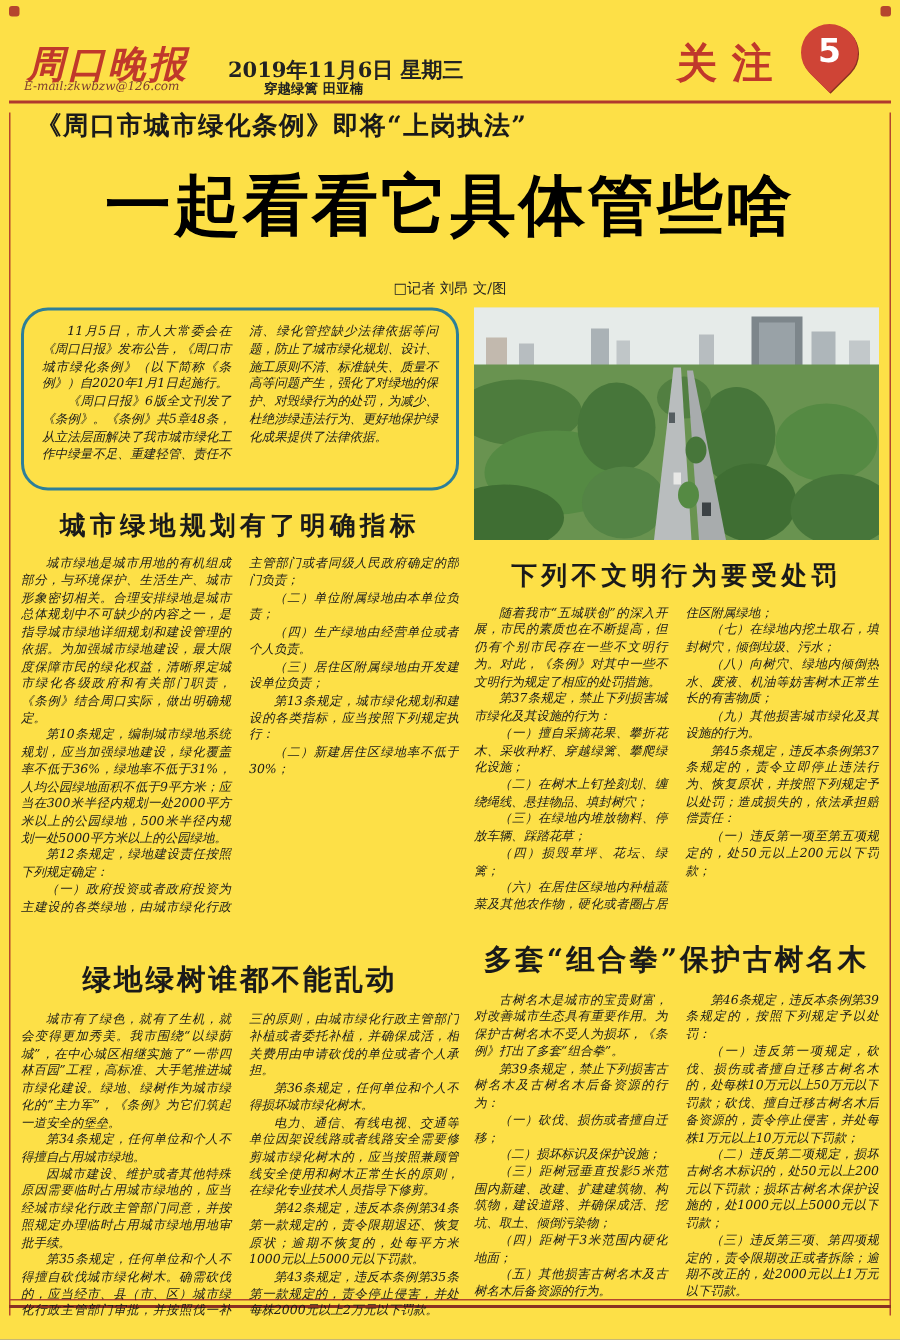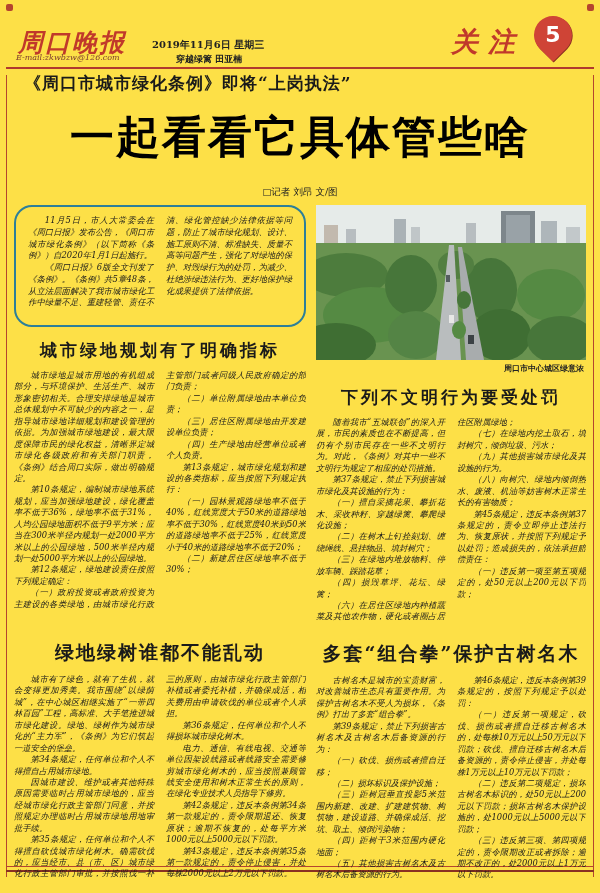--- a/index.html
+++ b/index.html
@@ -10,24 +10,24 @@
   .rule-top{position:absolute;left:6px;right:6px;top:67px;height:2px;background:#b03a2e;}
   .frame-left{position:absolute;left:6px;top:75px;bottom:16px;width:1px;background:#b5452e;}
   .frame-right{position:absolute;right:6px;top:75px;bottom:16px;width:1px;background:#b5452e;}
   .rule-bottom{position:absolute;left:6px;right:6px;top:866px;height:3px;
                border-top:1px solid #b5452e;border-bottom:2px solid #8a3122;}
   
   .masthead{position:absolute;left:0;top:0;width:100%;height:67px;}
   .logo{position:absolute;left:18px;top:26px;font-size:25px;font-weight:bold;font-style:italic;
         color:#c0392b;letter-spacing:2px;white-space:nowrap;}
   .email{position:absolute;left:16px;top:53px;font-size:8px;color:#7a3b30;font-style:italic;}
-  .dateline{position:absolute;left:152px;top:38px;font-size:10px;font-weight:bold;color:#222;}
+  .dateline{position:absolute;left:152px;top:38px;font-size:14px;font-weight:bold;color:#222;}
   .editorline{position:absolute;left:176px;top:53px;font-size:9px;font-weight:bold;color:#222;}
   .section-label{position:absolute;right:75px;top:24px;font-size:27px;font-weight:bold;
-                 font-style:italic;color:#c0392b;letter-spacing:10px;}
+                 color:#c0392b;letter-spacing:10px;}
   .page-pin{position:absolute;right:28px;top:16px;width:38px;height:38px;background:#cf4436;
             border-radius:50% 50% 50% 0;transform:rotate(-45deg);box-shadow:0 1px 0 #8a3122;}
   .page-pin span{display:block;transform:rotate(45deg);color:#fff;font-size:22px;font-weight:bold;
                  text-align:center;line-height:38px;font-family:"DejaVu Sans",sans-serif;}
   
   .kicker{position:absolute;left:24px;top:72px;font-size:17px;font-weight:bold;letter-spacing:1px;}
   .main-title{position:absolute;left:0;top:108px;width:100%;text-align:center;font-size:44px;
               font-weight:900;letter-spacing:2px;color:#000;}
   .byline{position:absolute;left:0;top:186px;width:100%;text-align:center;font-size:9.5px;color:#222;}
   
@@ -91,24 +91,23 @@
         </div>
 
       <div class="sec">
         <h2 class="sec-title">城市绿地规划有了明确指标</h2>
         <div class="sec-body" id="s1-body">
             <p>城市绿地是城市用地的有机组成部分，与环境保护、生活生产、城市形象密切相关。合理安排绿地是城市总体规划中不可缺少的内容之一，是指导城市绿地详细规划和建设管理的依据。为加强城市绿地建设，最大限度保障市民的绿化权益，清晰界定城市绿化各级政府和有关部门职责，《条例》结合周口实际，做出明确规定。</p>
             <p>第10条规定，编制城市绿地系统规划，应当加强绿地建设，绿化覆盖率不低于36%，绿地率不低于31%，人均公园绿地面积不低于9平方米；应当在300米半径内规划一处2000平方米以上的公园绿地，500米半径内规划一处5000平方米以上的公园绿地。</p>
             <p>第12条规定，绿地建设责任按照下列规定确定：</p>
             <p>（一）政府投资或者政府投资为主建设的各类绿地，由城市绿化行政主管部门或者同级人民政府确定的部门负责；</p>
             <p>（二）单位附属绿地由本单位负责；</p>
+            <p>（四）生产绿地由经营单位或者个人负责。</p>
             <p>（三）居住区附属绿地由开发建设单位负责；</p>
-            <p>（四）生产绿地由经营单位或者个人负责。</p>
             <p>第13条规定，城市绿化规划和建设的各类指标，应当按照下列规定执行：</p>
-            <p>（一）园林景观路绿地率不低于40%，红线宽度大于50米的道路绿地率不低于30%，红线宽度40米到50米的道路绿地率不低于25%，红线宽度小于40米的道路绿地率不低于20%；</p>
             <p>（二）新建居住区绿地率不低于30%；</p>
           </div>
       </div>
 
       <div class="sec">
         <h2 class="sec-title kai">绿地绿树谁都不能乱动</h2>
         <div class="sec-body" id="s2-body">
             <p>城市有了绿色，就有了生机，就会变得更加秀美。我市围绕“以绿荫城”，在中心城区相继实施了“一带四林百园”工程，高标准、大手笔推进城市绿化建设。绿地、绿树作为城市绿化的“主力军”，《条例》为它们筑起一道安全的堡垒。</p>
             <p>第34条规定，任何单位和个人不得擅自占用城市绿地。</p>
             <p>因城市建设、维护或者其他特殊原因需要临时占用城市绿地的，应当经城市绿化行政主管部门同意，并按照规定办理临时占用城市绿地用地审批手续。</p>
@@ -146,36 +145,35 @@
           <ellipse cx="245" cy="135" rx="34" ry="24" fill="#47763a"></ellipse>
           <ellipse cx="140" cy="60" rx="18" ry="14" fill="#527f41"></ellipse>
           <polygon points="120,155 145,155 138,40 133,40" fill="#b9bdbe"></polygon>
           <polygon points="150,155 168,155 146,42 142,42" fill="#a8acad"></polygon>
           <rect x="130" y="70" width="4" height="7" fill="#555d60"></rect>
           <rect x="133" y="110" width="5" height="8" fill="#e8e8e6"></rect>
           <rect x="152" y="130" width="6" height="9" fill="#3c4245"></rect>
           <ellipse cx="148" cy="95" rx="7" ry="9" fill="#47763a"></ellipse>
           <ellipse cx="143" cy="125" rx="7" ry="9" fill="#558a43"></ellipse>
         </svg>
-        <div class="caption">周口市中心城区绿意浓</div>
       </div>
 
       <div class="sec">
         <h2 class="sec-title">下列不文明行为要受处罚</h2>
         <div class="sec-body" id="s3-body">
             <p>随着我市“五城联创”的深入开展，市民的素质也在不断提高，但仍有个别市民存在一些不文明行为。对此，《条例》对其中一些不文明行为规定了相应的处罚措施。</p>
             <p>第37条规定，禁止下列损害城市绿化及其设施的行为：</p>
             <p>（一）擅自采摘花果、攀折花木、采收种籽、穿越绿篱、攀爬绿化设施；</p>
             <p>（二）在树木上钉拴刻划、缠绕绳线、悬挂物品、填封树穴；</p>
             <p>（三）在绿地内堆放物料、停放车辆、踩踏花草；</p>
             <p>（四）损毁草坪、花坛、绿篱；</p>
             <p>（六）在居住区绿地内种植蔬菜及其他农作物，硬化或者圈占居住区附属绿地；</p>
             <p>（七）在绿地内挖土取石，填封树穴，倾倒垃圾、污水；</p>
+            <p>（八）向树穴、绿地内倾倒热水、废液、机油等妨害树木正常生长的有害物质；</p>
             <p>（九）其他损害城市绿化及其设施的行为。</p>
-            <p>（八）向树穴、绿地内倾倒热水、废液、机油等妨害树木正常生长的有害物质；</p>
             <p>第45条规定，违反本条例第37条规定的，责令立即停止违法行为、恢复原状，并按照下列规定予以处罚；造成损失的，依法承担赔偿责任：</p>
             <p>（一）违反第一项至第五项规定的，处50元以上200元以下罚款；</p>
           </div>
       </div>
 
       <div class="sec">
         <h2 class="sec-title kai">多套“组合拳”保护古树名木</h2>
         <div class="sec-body" id="s4-body">
             <p>古树名木是城市的宝贵财富，对改善城市生态具有重要作用。为保护古树名木不受人为损坏，《条例》打出了多套“组合拳”。</p>
             <p>第39条规定，禁止下列损害古树名木及古树名木后备资源的行为：</p>

